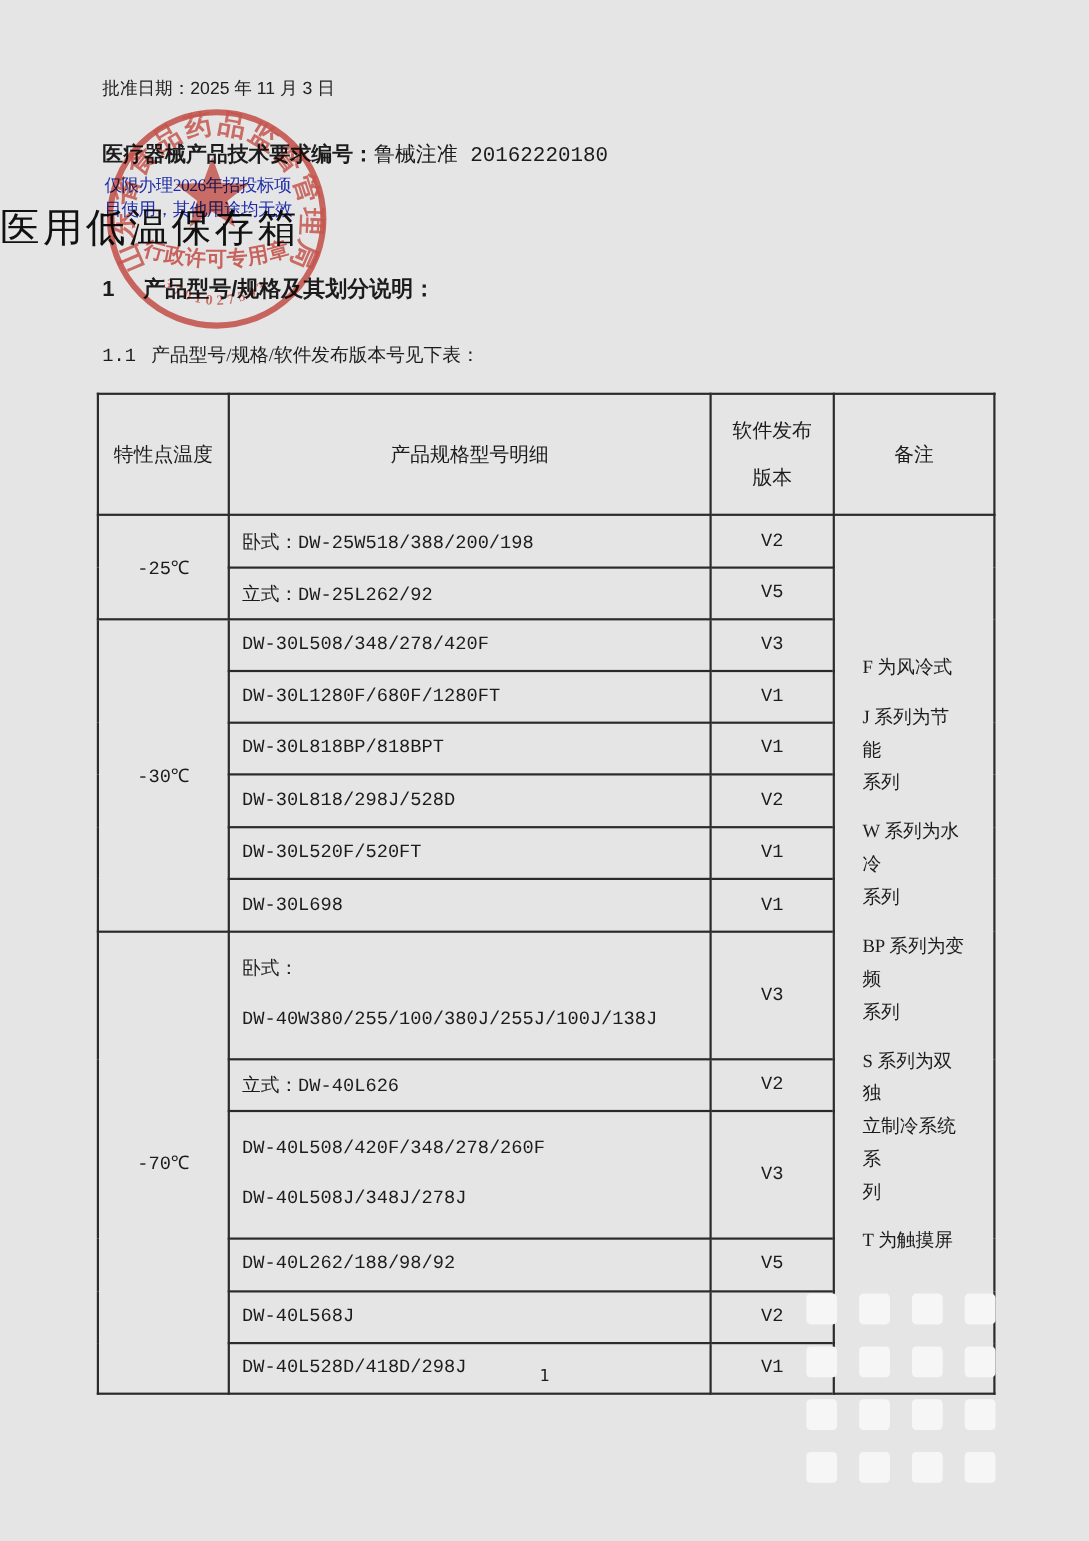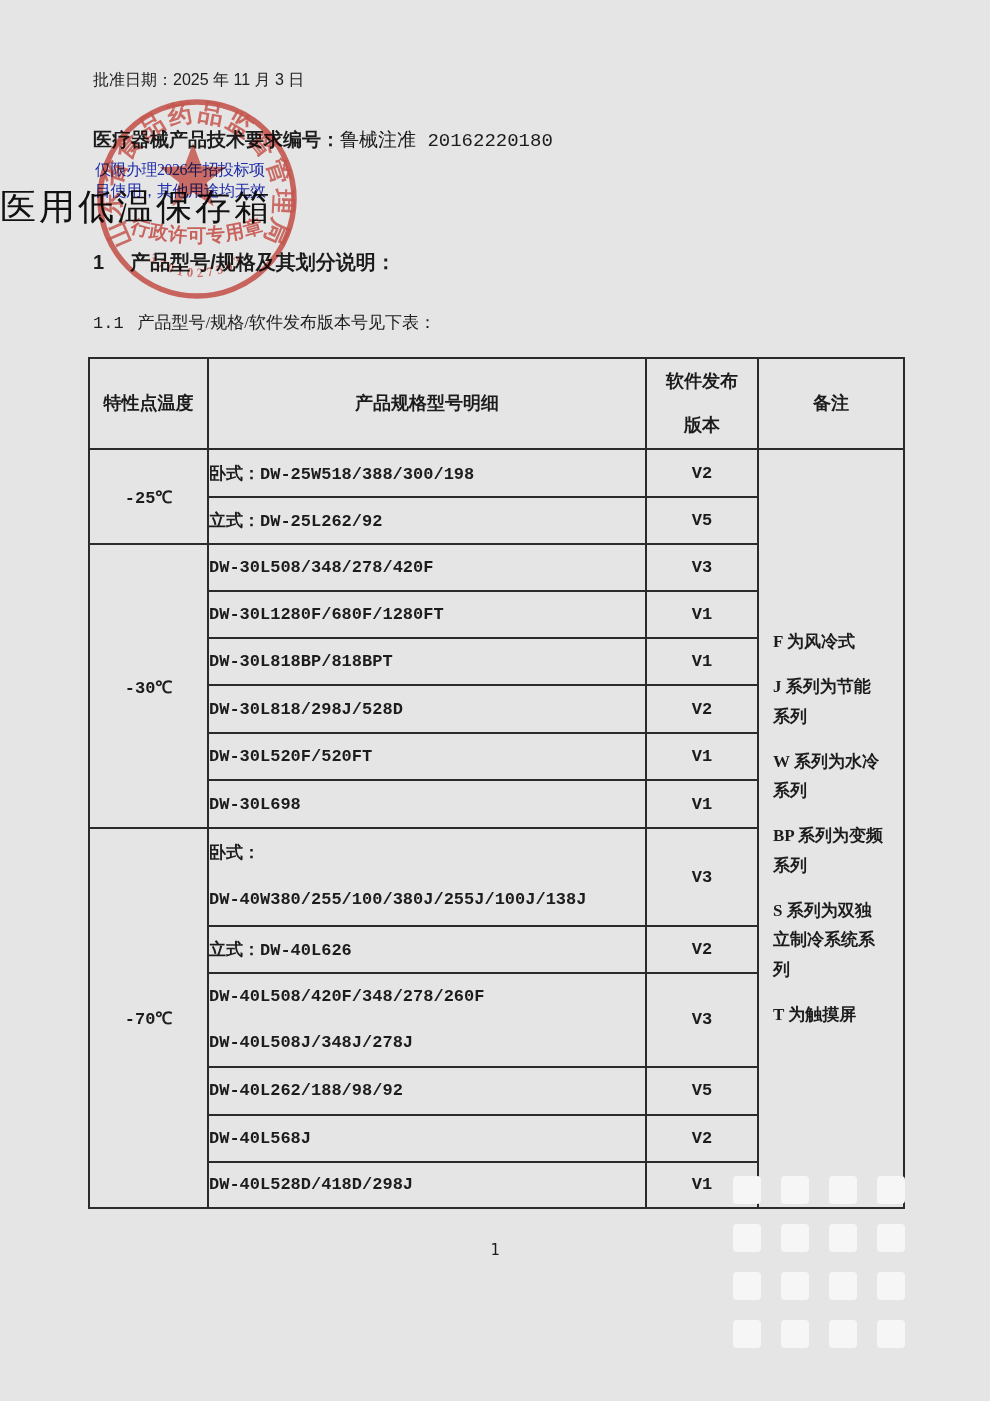--- a/index.html
+++ b/index.html
@@ -22,22 +22,22 @@
     font-family:"Liberation Sans","DejaVu Sans",sans-serif;}
   .sec1 .num{margin-right:26px;}
   .sec11{position:absolute;left:93px;top:311px;font-size:17px;}
   .sec11 .num{margin-right:14px;font-family:"Liberation Mono","DejaVu Sans Mono",monospace;}
   .stamp{position:absolute;left:92px;top:94px;width:210px;height:210px;z-index:5;
     mix-blend-mode:multiply;opacity:.88;}
   .stamp text{fill:#d6493f;font-family:"Liberation Serif","DejaVu Serif",serif;font-weight:bold;}
 
   table.prod{position:absolute;left:88px;top:357px;width:815px;
     border-collapse:collapse;table-layout:fixed;}
-  table.prod th,table.prod td{border:2px solid #2b2b2b;padding:0;
-    font-weight:bold;overflow:hidden;}
+  table.prod th,table.prod td{border:2px solid #2b2b2b;padding:11px;
+    font-weight:normal;overflow:hidden;}
   table.prod th{font-size:18px;text-align:center;white-space:pre-line;line-height:2.4;}
   td.temp{font-size:17px;text-align:center;
     font-family:"Liberation Mono","DejaVu Sans Mono",monospace;}
   td.model{font-size:17px;padding-left:12px;
     font-family:"Liberation Mono","DejaVu Sans Mono",monospace;}
   td.model.dbl{white-space:pre-line;line-height:2.7;}
   td.ver{font-size:17px;text-align:center;
     font-family:"Liberation Mono","DejaVu Sans Mono",monospace;}
   td.remark{font-size:17px;padding:0 6px 0 10px;vertical-align:middle;}
   td.remark p{margin:0 14px 15px;line-height:1.75;white-space:pre-line;}
@@ -107,21 +107,21 @@
           <th>特性点温度</th>
           <th>产品规格型号明细</th>
           <th>软件发布
 版本</th>
           <th>备注</th>
         </tr>
       </thead>
     <tbody>
         <tr style="height: 48px;">
           <td class="temp" rowspan="2">-25℃</td>
-          <td class="model">卧式：DW-25W518/388/300/198</td>
+          <td class="model">卧式：DW-25W518/388/200/198</td>
           <td class="ver">V2</td>
           <td class="remark" rowspan="14">
             <p>F 为风冷式</p>
             <p>J 系列为节能
 系列</p>
             <p>W 系列为水冷
 系列</p>
             <p>BP 系列为变频
 系列</p>
             <p>S 系列为双独

